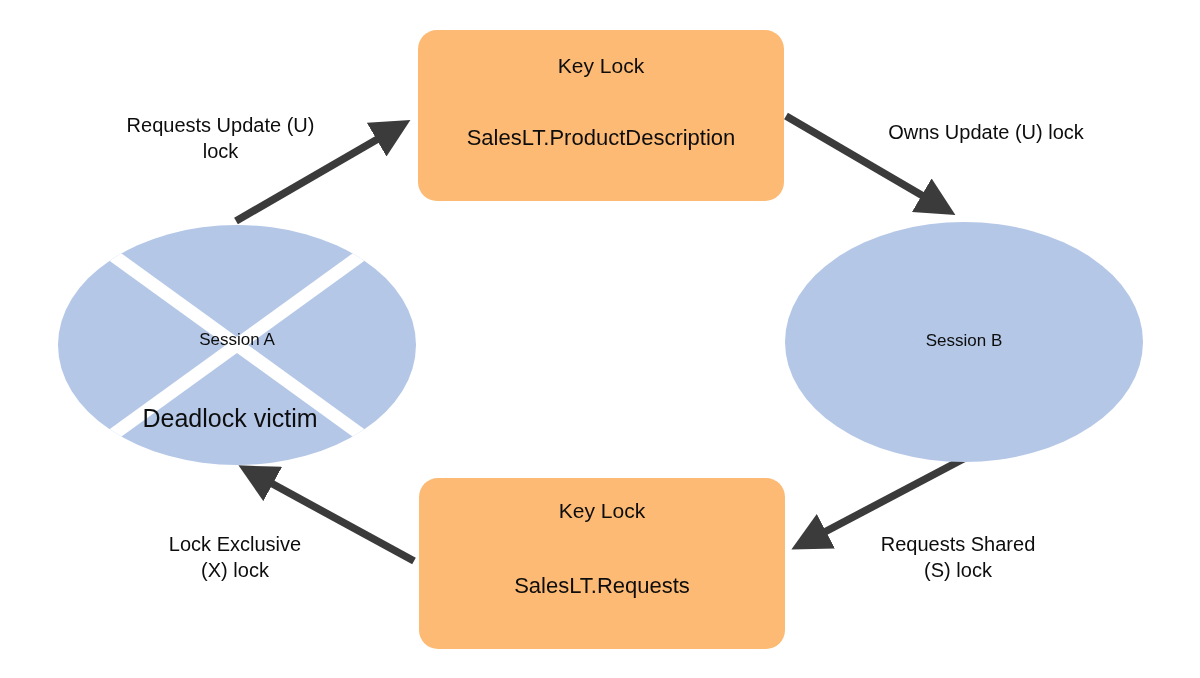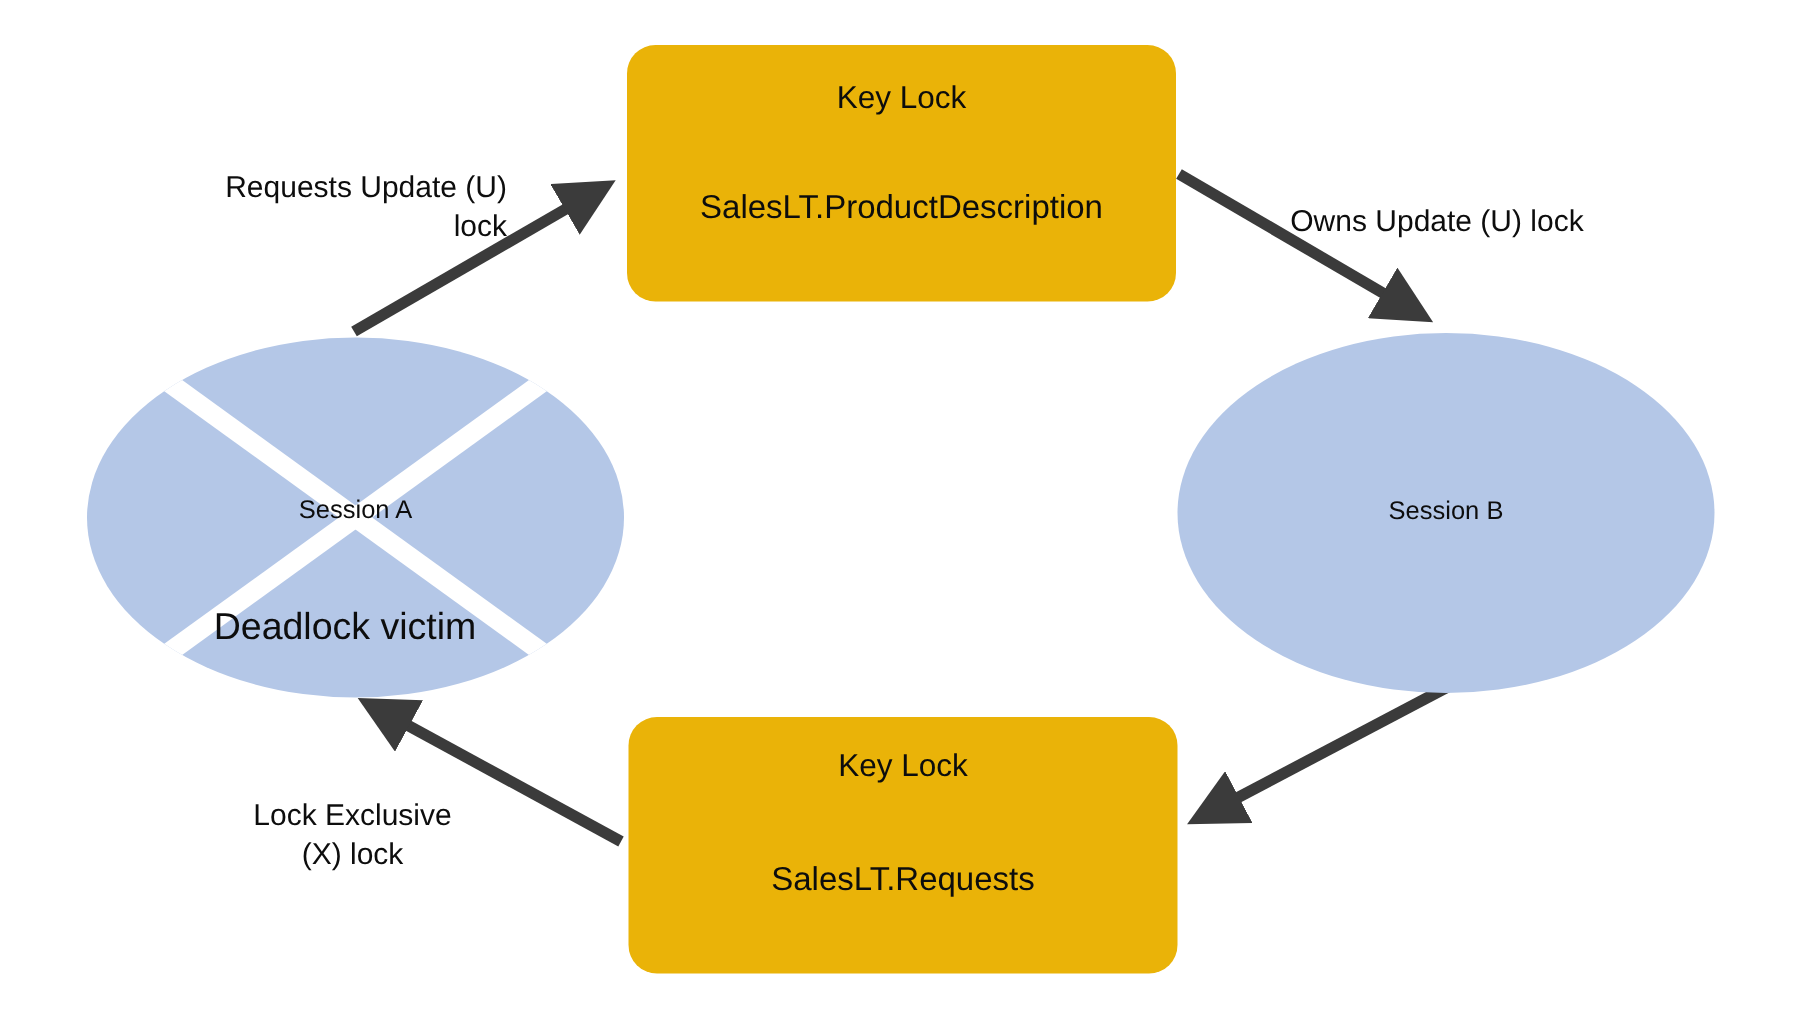--- a/index.html
+++ b/index.html
@@ -27,21 +27,21 @@
     top: 0;
     width: 1200px;
     height: 678px;
   }
   .node {
     position: absolute;
     box-sizing: border-box;
   }
   
   .keylock-box {
-    background: #eab308;
+    background: #fdba74;
     border-radius: 19px;
     display: flex;
     flex-direction: column;
     align-items: center;
   }
   .keylock-title {
     font-size: 21px;
     line-height: 1;
     color: #0d0d0d;
     white-space: nowrap;
@@ -126,27 +126,25 @@
     font-size: 20px;
     line-height: 1.28;
     color: #0d0d0d;
     text-align: center;
     white-space: pre-line;
   }
   #label-requests-update {
     left: 103px;
     top: 113px;
     width: 235px;
-    text-align: right;
   }
   #label-owns-update {
-    left: 828px;
+    left: 856px;
     top: 120px;
     width: 260px;
-    margin-top: 16px;
   }
   #label-owns-exclusive {
     left: 140px;
     top: 532px;
     width: 190px;
   }
   #label-requests-shared {
     left: 858px;
     top: 532px;
     width: 200px;
@@ -197,14 +195,16 @@
   </div>
 
   <div class="edge-label" id="label-requests-update">Requests Update (U)
 lock</div>
 
   <div class="edge-label" id="label-owns-update">Owns Update (U) lock</div>
 
   <div class="edge-label" id="label-owns-exclusive">Lock Exclusive
 (X) lock</div>
 
+  <div class="edge-label" id="label-requests-shared">Requests Shared
+(S) lock</div>
 
 </div>
 
 </body></html>

